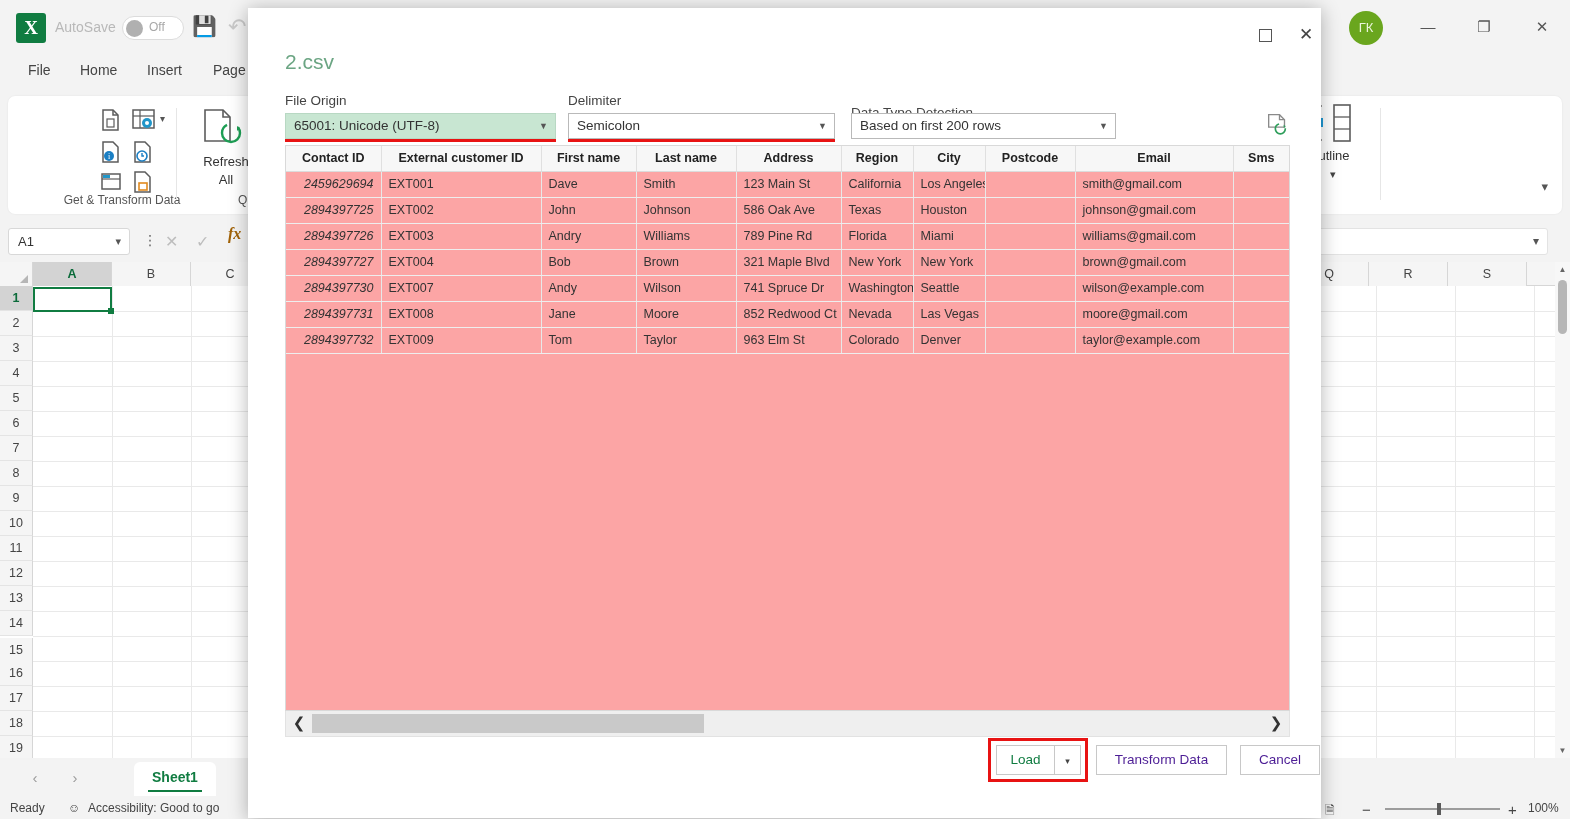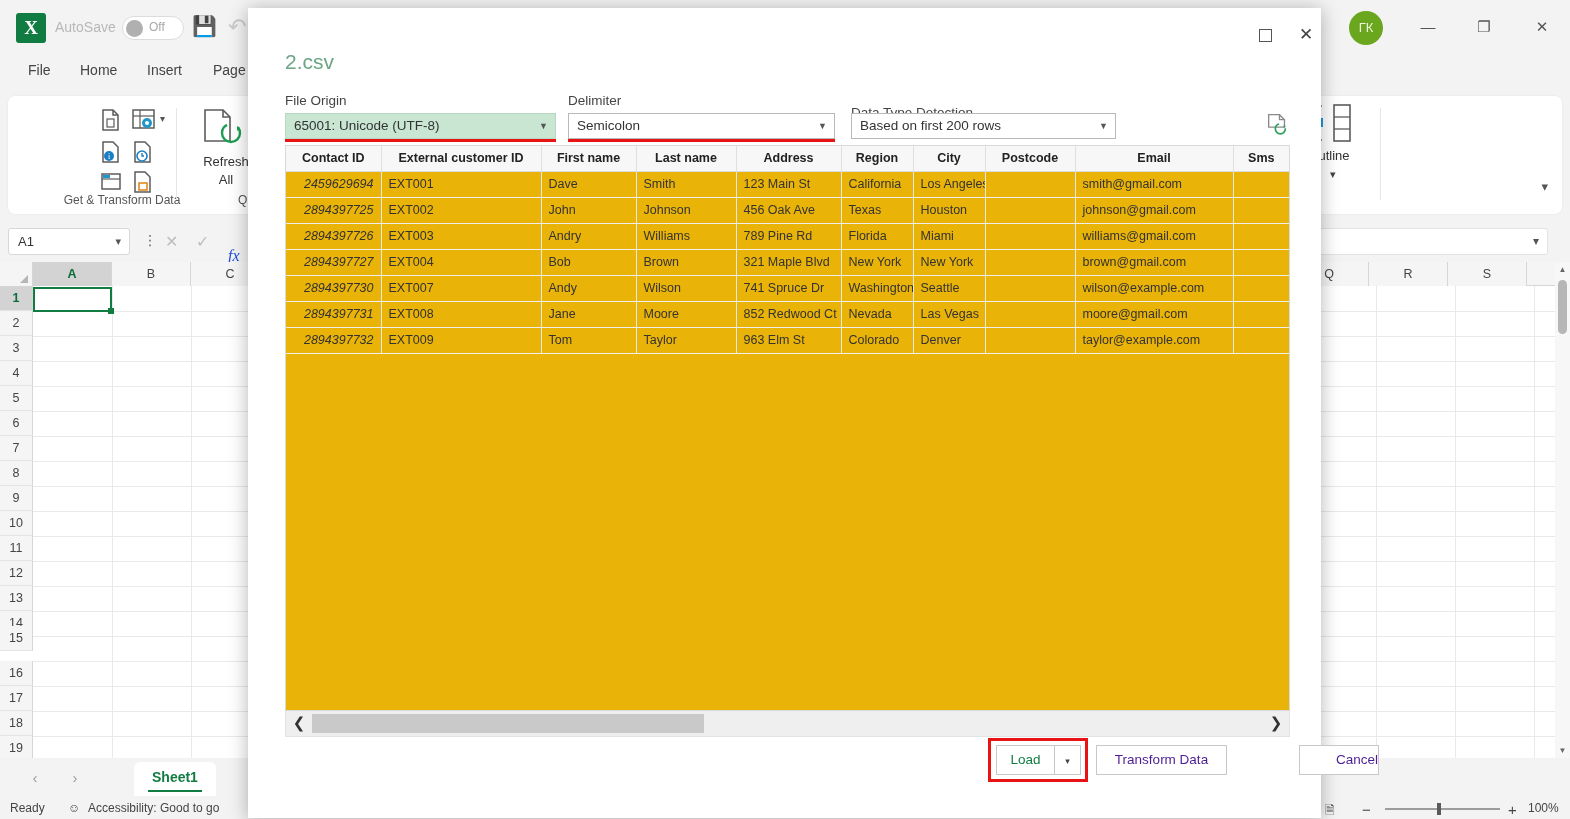--- a/index.html
+++ b/index.html
@@ -64,21 +64,21 @@
 
   
   .formula-row { position:absolute; top:224px; left:0; width:1570px; height:36px; background:#f3f3f3; }
   .namebox {
     position:absolute; left:8px; top:4px; width:122px; height:27px;
     background:#fff; border:1px solid #d8d8d8; border-radius:3px;
     font-size:13px; line-height:25px; padding-left:9px; color:#333;
   }
   .namebox-chev { position:absolute; right:8px; top:0; color:#555; font-size:11px; }
   .fbar-ic { position:absolute; top:8px; font-size:16px; color:#bdbdbd; }
-  .fx { position:absolute; left:228px; top:23px; font-size:16px; color:#1d4ed8; font-style:italic; font-family:"Liberation Serif", serif; }
+  .fx { position:absolute; left:228px; top:1px; font-size:16px; color:#a16207; font-style:italic; font-family:"Liberation Serif", serif;font-weight:bold; }
   .fbar-field { position:absolute; left:255px; top:4px; right:22px; height:27px; background:#fff; border:1px solid #e3e3e3; border-radius:3px; }
   .fbar-chev { position:absolute; right:8px; top:5px; color:#555; font-size:12px; }
 
   
   .grid { position:absolute; top:262px; left:0; width:1570px; height:496px; background:#fff; overflow:hidden; }
   .colhdr-row { position:absolute; top:0; left:0; height:24px; width:1570px; background:#f5f5f5; border-bottom:1px solid #d6d6d6; }
   .corner { position:absolute; left:0; top:0; width:33px; height:24px; background:#f5f5f5; border-right:1px solid #d6d6d6; }
   .corner::after { content:""; position:absolute; right:4px; bottom:3px; width:0;height:0; border-left:8px solid transparent; border-bottom:8px solid #b6b6b6; }
   .colhdr {
     position:absolute; top:0; height:24px; border-right:1px solid #d6d6d6;
@@ -135,21 +135,21 @@
   .dd-arrow { position:absolute; right:7px; top:0; font-size:9px; color:#555; line-height:24px; }
   .dd.hl { background:#c8e6d2; border-color:#b8d8c3; }
   .red-underline { position:absolute; height:3px; background:#e81313; }
   .red-box { position:absolute; border:3px solid #e81313; }
 
   .refresh-doc-ic { position:absolute; left:1019px; top:105px; width:20px; height:25px; }
 
   
   .preview {
     position:absolute; left:37px; top:137px; width:1005px; height:566px;
-    border:1px solid #d9d9d9; background:#eab308; overflow:hidden;
+    border:1px solid #d9d9d9; background:#fca5a5; overflow:hidden;
   }
   .ptbl { border-collapse:collapse; table-layout:fixed; width:1003px; }
   .ptbl th {
     height:25px; background:#f7f7f7; border-right:1px solid #e0e0e0; border-bottom:1px solid #dcdcdc;
     font-size:12.5px; font-weight:bold; color:#222; text-align:center; padding:0 6px;
   }
   .ptbl td {
     height:26px; border-right:1px solid #e8e8e8; border-bottom:1px solid #eeeeee;
     font-size:12.5px; color:#333; padding:0 7px; white-space:nowrap; overflow:hidden;
   }
@@ -159,21 +159,21 @@
   .pv-arrow { position:absolute; top:0; width:26px; height:24px; text-align:center; line-height:24px; font-size:15px; color:#333; }
   .pv-thumb { position:absolute; left:26px; top:3px; width:392px; height:19px; background:#c9c9c9; }
 
   .dbtn {
     position:absolute; height:30px; border:1px solid #c8c8c8; background:#fff;
     font-size:13.5px; color:#4c1d95; text-align:center; line-height:28px;
   }
   .dbtn.load { left:748px; top:737px; width:58px; color:#107c41; border-right:none; }
   .dbtn.loadsplit { left:806px; top:737px; width:27px; color:#444; }
   .dbtn.transform { left:848px; top:737px; width:131px; }
-  .dbtn.cancel { left:1051px; top:737px; width:80px;text-align:right; }
+  .dbtn.cancel { left:992px; top:737px; width:80px; }
 </style>
 </head>
 <body>
 
 <div id="excel-window">
 
   <div class="titlebar">
     <div class="excel-logo">X</div>
     <div class="autosave-label">AutoSave</div>
     <div class="autosave-toggle">
@@ -318,21 +318,21 @@
         <div class="rowhdr" style="top: 124px;">5</div>
         <div class="rowhdr" style="top: 149px;">6</div>
         <div class="rowhdr" style="top: 174px;">7</div>
         <div class="rowhdr" style="top: 199px;">8</div>
         <div class="rowhdr" style="top: 224px;">9</div>
         <div class="rowhdr" style="top: 249px;">10</div>
         <div class="rowhdr" style="top: 274px;">11</div>
         <div class="rowhdr" style="top: 299px;">12</div>
         <div class="rowhdr" style="top: 324px;">13</div>
         <div class="rowhdr" style="top: 349px;">14</div>
-        <div class="rowhdr" style="top: 364px; text-align: center;">15</div>
+        <div class="rowhdr" style="top: 376px; text-align: center;">15</div>
         <div class="rowhdr" style="top: 399px;">16</div>
         <div class="rowhdr" style="top: 424px;">17</div>
         <div class="rowhdr" style="top: 449px;">18</div>
         <div class="rowhdr" style="top: 474px;">19</div>
       </div>
     <div id="gridlines">
         <div class="gridline-h" style="top: 49px;"></div>
         <div class="gridline-h" style="top: 74px;"></div>
         <div class="gridline-h" style="top: 99px;"></div>
         <div class="gridline-h" style="top: 124px;"></div>
@@ -478,21 +478,21 @@
             <td>Los Angeles</td>
             <td></td>
             <td>smith@gmail.com</td>
             <td style="border-right: none;"></td>
           </tr>
           <tr>
             <td class="idcol">2894397725</td>
             <td>EXT002</td>
             <td>John</td>
             <td>Johnson</td>
-            <td>456 Oak Ave</td>
+            <td>586 Oak Ave</td>
             <td>Texas</td>
             <td>Houston</td>
             <td></td>
             <td>johnson@gmail.com</td>
             <td style="border-right: none;"></td>
           </tr>
           <tr>
             <td class="idcol">2894397726</td>
             <td>EXT003</td>
             <td>Andry</td>

